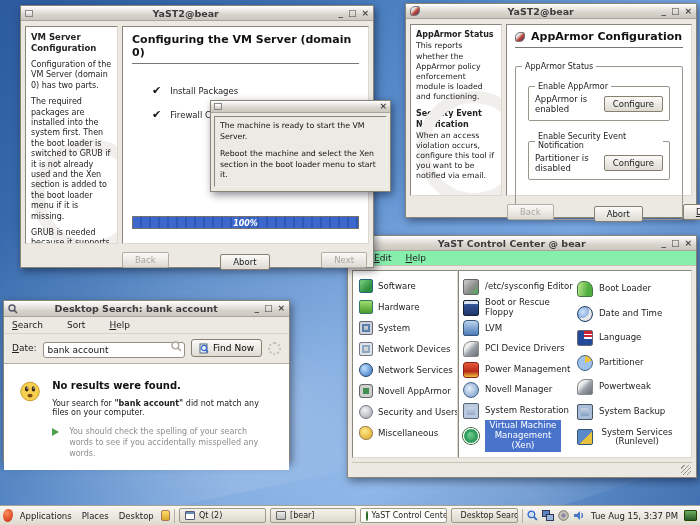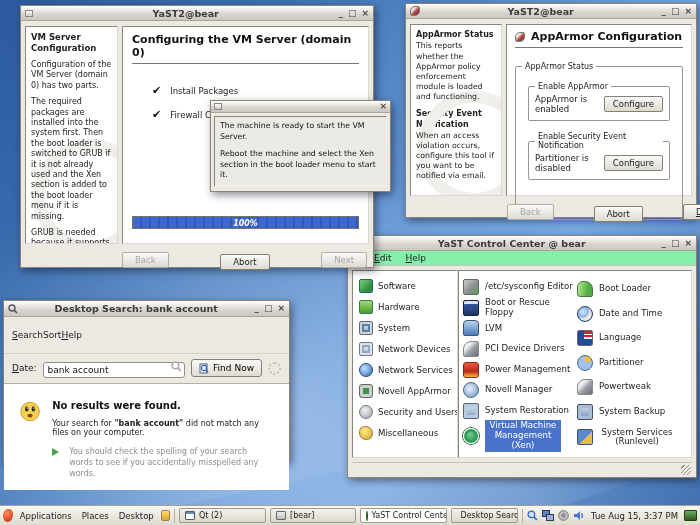--- a/index.html
+++ b/index.html
@@ -89,21 +89,21 @@
   .cc-item { display:flex; align-items:center; gap:6px; height:27px; font-size:8.6px; color:#222; line-height:1.15; }
   .cc-item.tall { height:30px; }
   .cc-sel { background:#4a74cc; color:#fff; border-radius:0; padding:1px 3px; text-align:center; width:76px; }
   #cc-status { height:14px; margin:0 4px 3px; position:relative; border-top:1px solid #c7c2b8; }
   .grip { position:absolute; right:1px; bottom:1px; width:10px; height:10px;
     background:repeating-linear-gradient(135deg, transparent 0 2px, #9a958a 2px 3px); }
 
   
   #ds-win { left:3px; top:300px; width:287px; height:162px; z-index:25; }
   #ds-win .titlebar { height:16px; }
-  #ds-menubar { display:flex; gap:0; padding:13px 8px; font-size:9px; color:#222; border-bottom:1px solid #d8d4cc; }
+  #ds-menubar { display:flex; gap:24px; padding:3px 8px; font-size:9px; color:#222; border-bottom:1px solid #d8d4cc; }
   #ds-toolbar { display:flex; align-items:center; gap:6px; padding:4px 8px 5px; }
   #ds-toolbar label { font-size:9px; color:#222; }
   .searchbox { position:relative; flex:1; }
   .searchbox input { width:100%; height:16px; font-family:"DejaVu Sans",sans-serif; font-size:9px; padding:0 16px 0 4px;
     border:1px solid #948f84; border-radius:3px; background:#fff; color:#111; }
   .sb-mag { position:absolute; right:3px; top:3px; }
   #findnow { display:flex; align-items:center; gap:4px; font-size:9px; padding:1px 7px; height:18px;
     background:linear-gradient(#fbfaf8,#dedbd2); border:1px solid #877f70; border-radius:3px; }
   .throbber { width:13px; height:13px; border-radius:50%; border:2px dotted #c4c0b8; }
   #ds-content { background:#fff; border-top:1px solid #b5b0a6; height:107px; padding:14px 12px 0 16px; }

